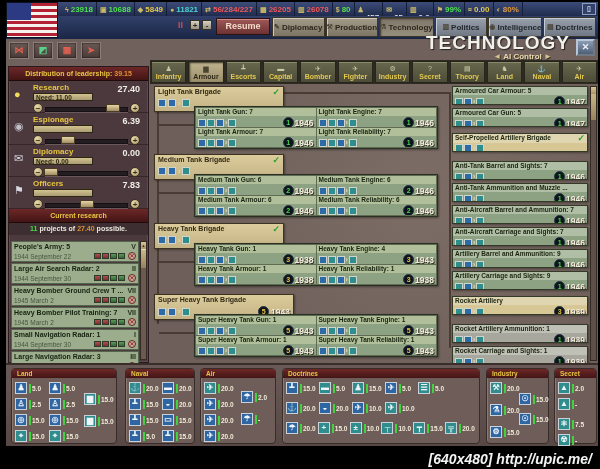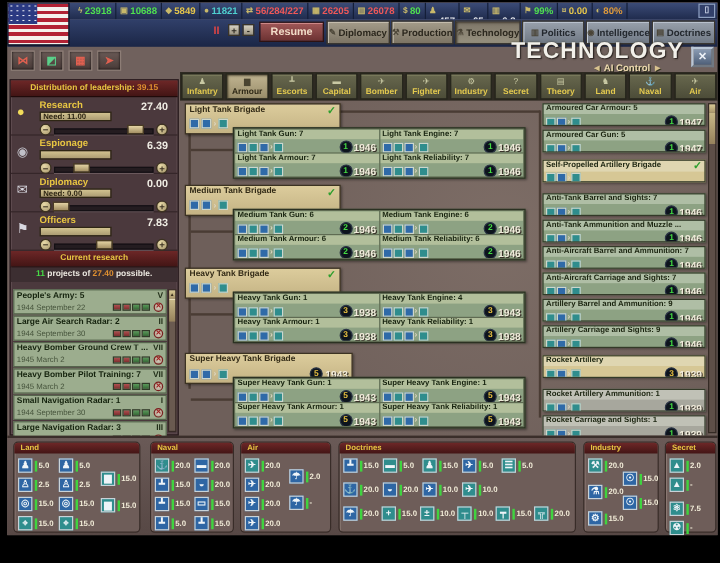--- a/index.html
+++ b/index.html
@@ -1357,13 +1357,14 @@
                 <span class="gbar" data-name="progress-bar"></span>
                 <span class="cval" data-name="tech-value">-</span>
               </div>
             </div>
         </div>
       </div>
 
     </div>
   </div>
 
+  <div class="wm" data-name="watermark">[640x480] http://upic.me/</div>
 </div>
 
 </body></html>

